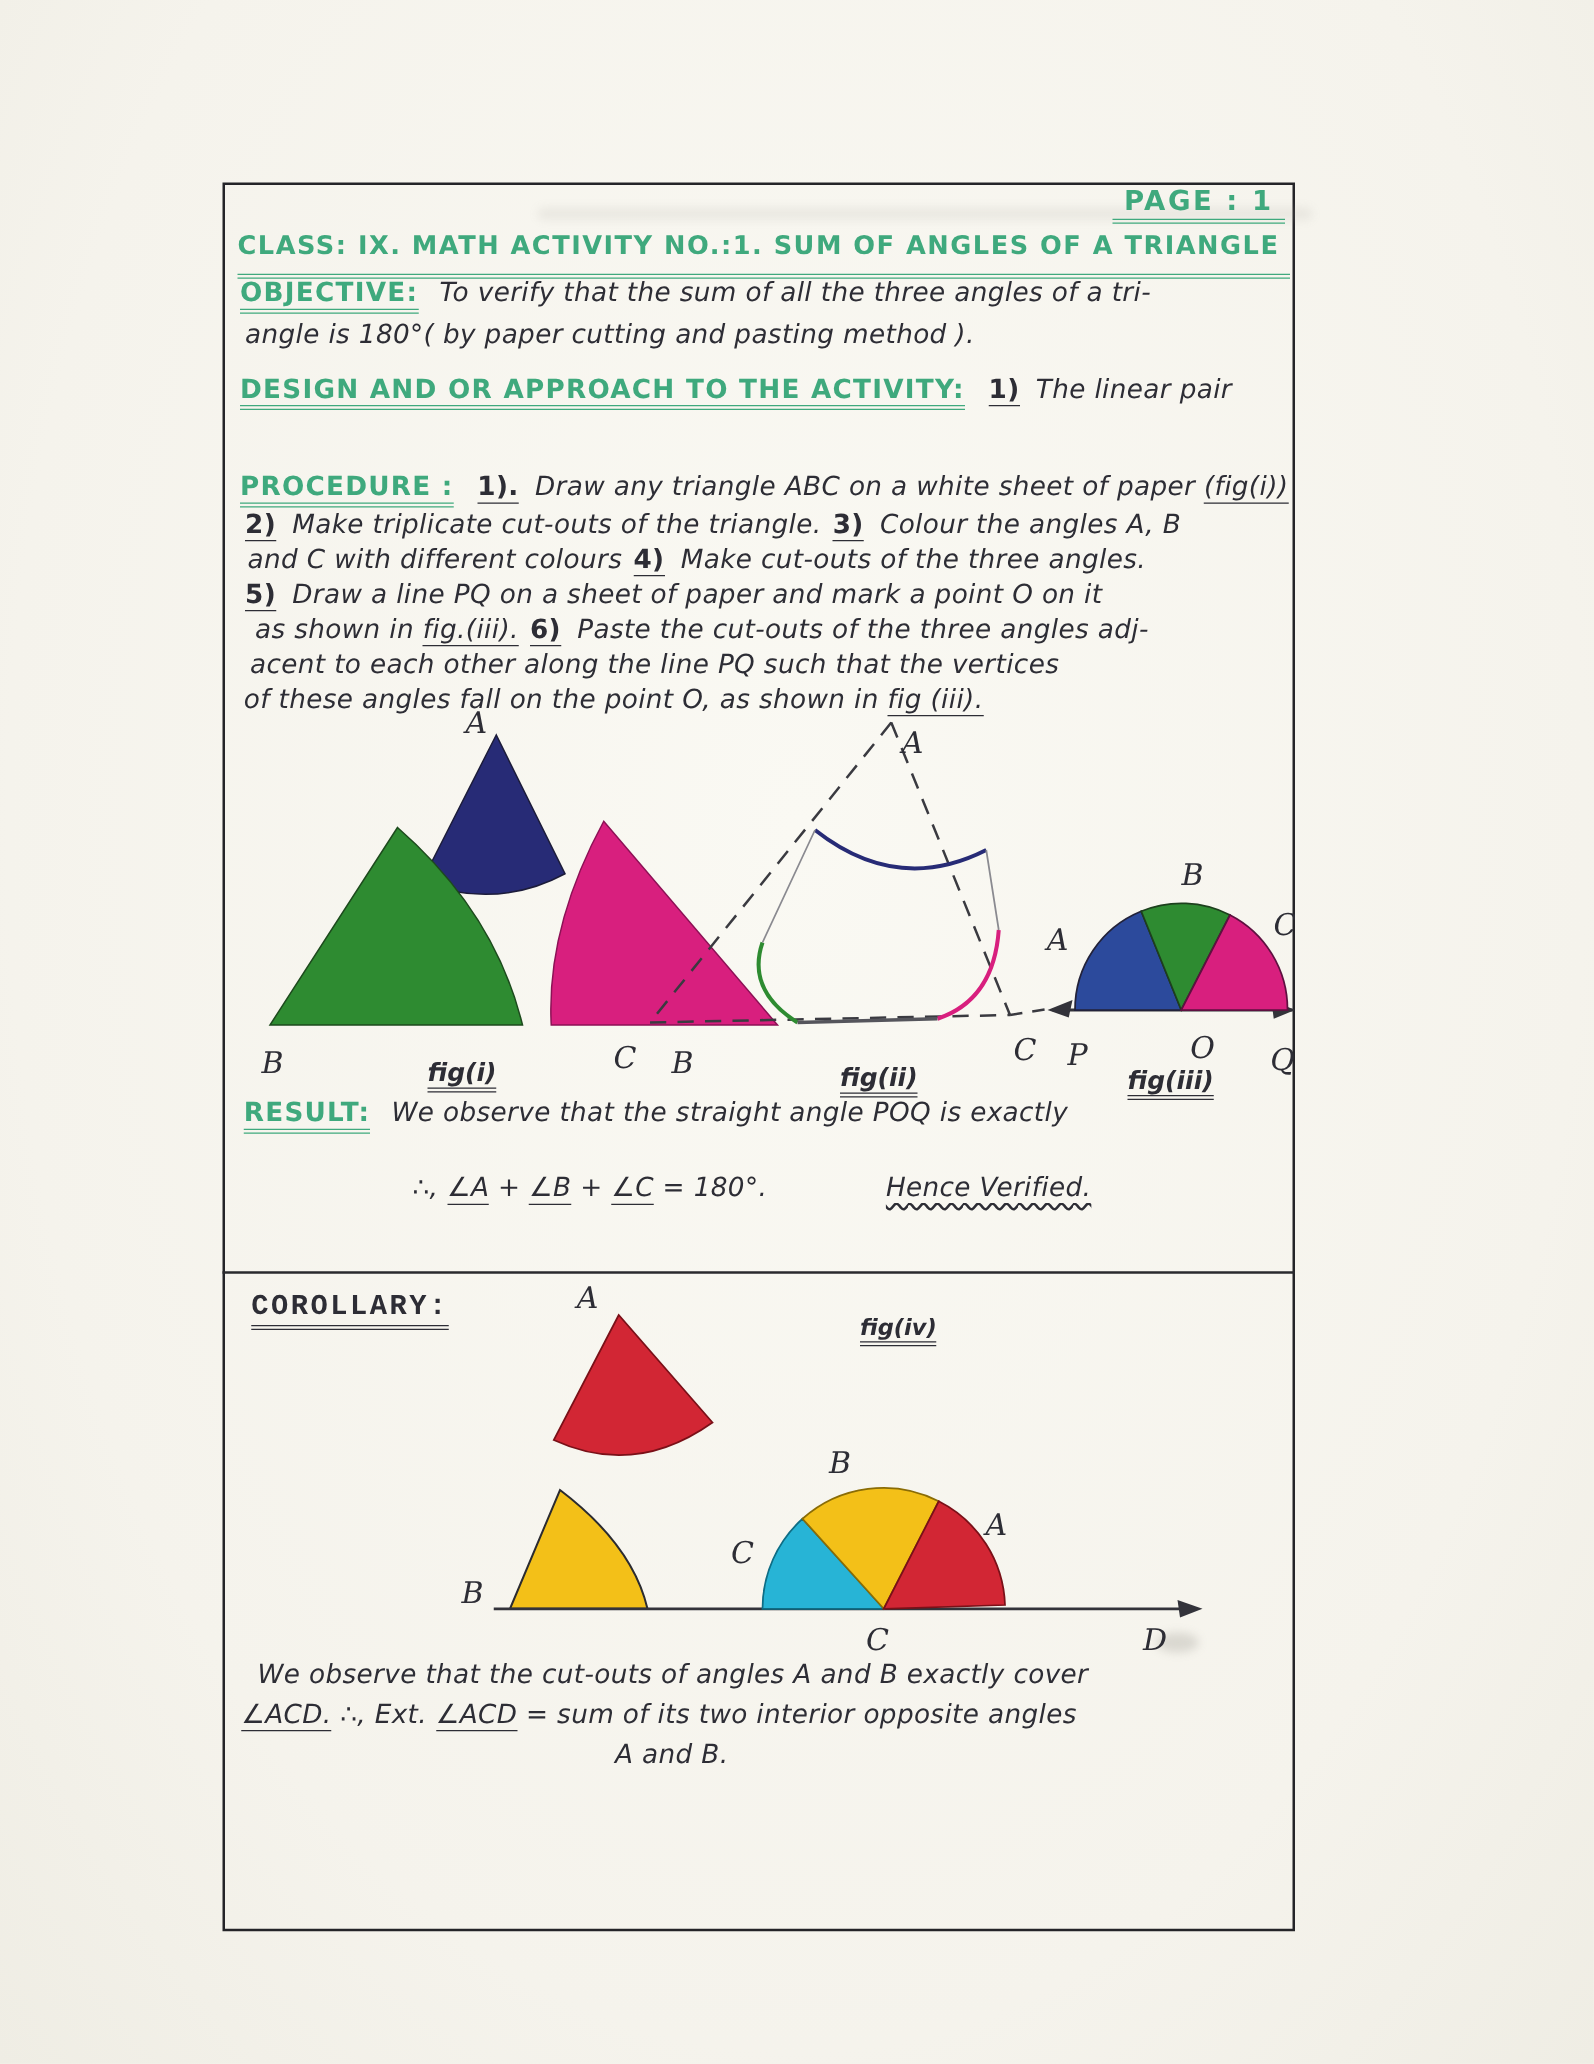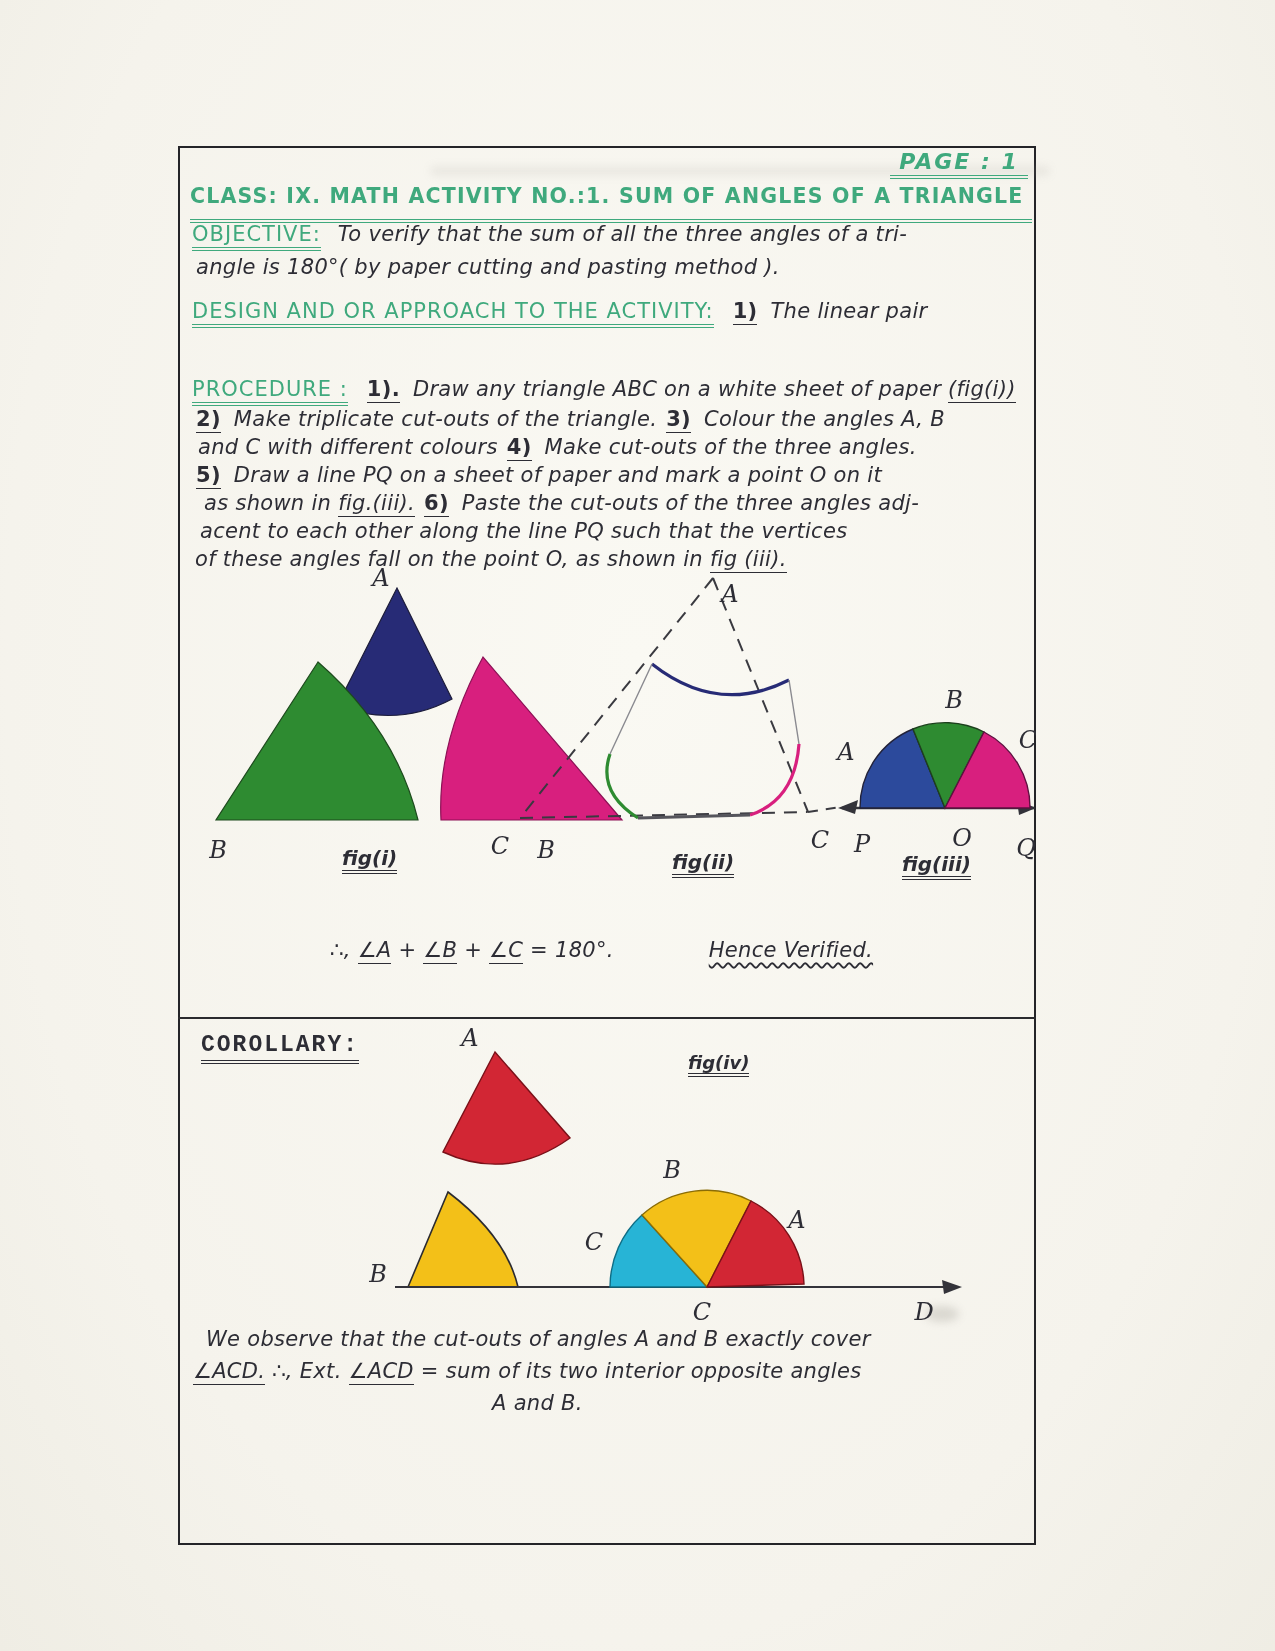--- a/index.html
+++ b/index.html
@@ -2,23 +2,23 @@
 <html style="--green_ink: #3fa97d; --ink: #2d2d35; --navy: #272b76; --green: #2e8b31; --magenta: #d81f7e; --blue: #2c4a9c; --red: #d22634; --yellow: #f3c018; --cyan: #27b4d6;"><head>
 <meta charset="utf-8">
 <style>
   html,body{margin:0;padding:0;}
   body{width:1275px;height:1651px;background:#f6f4ed;font-family:"DejaVu Sans",sans-serif;overflow:hidden;}
   #page{position:absolute;left:0;top:0;width:1275px;height:1651px;background:
     radial-gradient(ellipse at 50% 40%, #faf9f3 0%, #f5f3ec 70%, #efede4 100%);}
   #frame{position:absolute;left:178px;top:146px;width:858px;height:1399px;border:2.5px solid #242428;box-sizing:border-box;}
   #divider{position:absolute;left:178px;top:1017px;width:858px;height:2px;background:#2a2a2e;}
   .line{position:absolute;white-space:nowrap;font-size:21px;font-style:italic;color:var(--ink);letter-spacing:.3px;}
-  .line .h{font-style:normal;font-weight:400;letter-spacing:1px;margin-right:10px;font-size:21px;}
+  .line .h{font-style:normal;font-weight:700;letter-spacing:1px;margin-right:10px;font-size:21px;}
   .green{color:var(--green_ink);}
-  .dul{border-bottom:4px double currentColor;padding-bottom:1px;font-style:italic;}
+  .dul{border-bottom:4px double currentColor;padding-bottom:1px;}
   .ul{border-bottom:1.6px solid currentColor;padding-bottom:1px;margin-top:15px;}
   .wavy{text-decoration:underline wavy 1.6px;text-underline-offset:5px;}
   .num{font-style:normal;font-weight:700;margin:0 6px 0 2px;}
   .caption{position:absolute;font-size:20px;font-style:italic;font-weight:600;color:var(--ink);border-bottom:4px double currentColor;padding-bottom:0px;}
   .figsvg{position:absolute;pointer-events:none;}
   svg text{font-family:"DejaVu Serif",serif;font-style:italic;font-size:24px;fill:var(--ink);}
   #pageno{position:absolute;left:890px;top:149px;width:138px;text-align:center;font-size:22px;font-weight:700;letter-spacing:2px;}
   #classline{position:absolute;left:190px;top:184px;width:842px;font-size:20.5px;font-weight:700;letter-spacing:1.2px;border-bottom:4px double currentColor;padding-bottom:11px;white-space:nowrap;}
   #corollary-h{position:absolute;left:201px;top:1032px;font-size:23px;font-weight:700;letter-spacing:2px;color:var(--ink);border-bottom:4px double currentColor;padding-bottom:2px;font-family:Liberation Mono, monospace;}
   .smudge{position:absolute;background:#9a978f;border-radius:50%;filter:blur(4px);}
@@ -116,20 +116,24 @@
     <text x="1028" y="748" text-anchor="middle">C</text>
     <text x="862" y="852" text-anchor="middle">P</text>
     <text x="962" y="846" text-anchor="middle">O</text>
     <text x="1026" y="856" text-anchor="middle">Q</text>
   </svg>
 
   <div class="caption" style="left:342px;top:846px">fig(i)</div>
   <div class="caption" style="left:672px;top:850px">fig(ii)</div>
   <div class="caption" style="left:902px;top:852px">fig(iii)</div>
 
+  <div class="line" style="left:195px;top:878px">
+    <span class="h green dul">RESULT:</span>
+    <span>We observe that the straight angle POQ is exactly</span>
+  </div>
   <div class="line" style="left:330px;top:938px">
     <span>∴,</span>
     <span class="ul">∠A</span>
     <span>+</span>
     <span class="ul">∠B</span>
     <span>+</span>
     <span class="ul">∠C</span>
     <span>= 180°.</span>
     <span class="wavy" style="margin-left:88px">Hence Verified.</span>
   </div>

